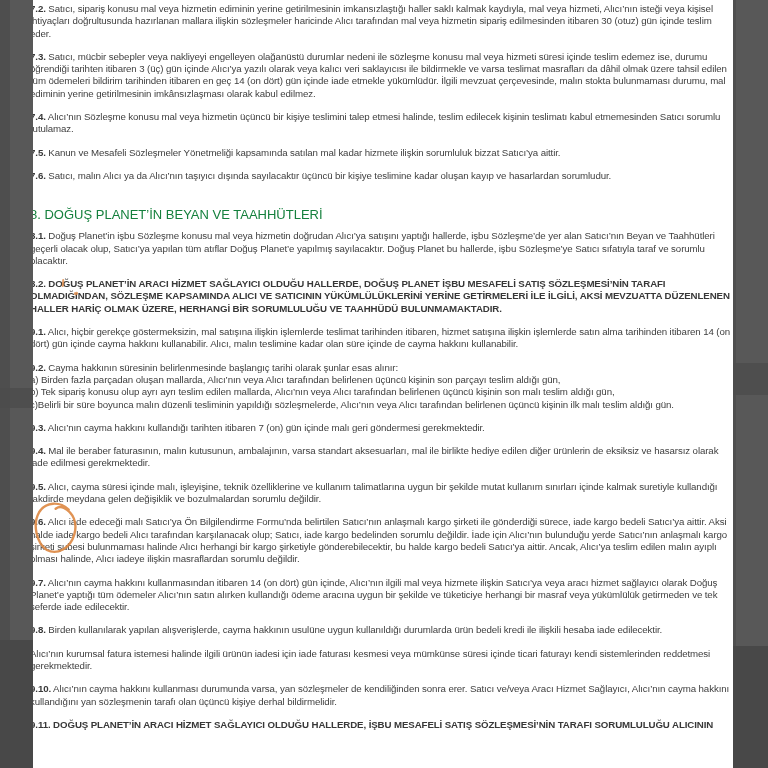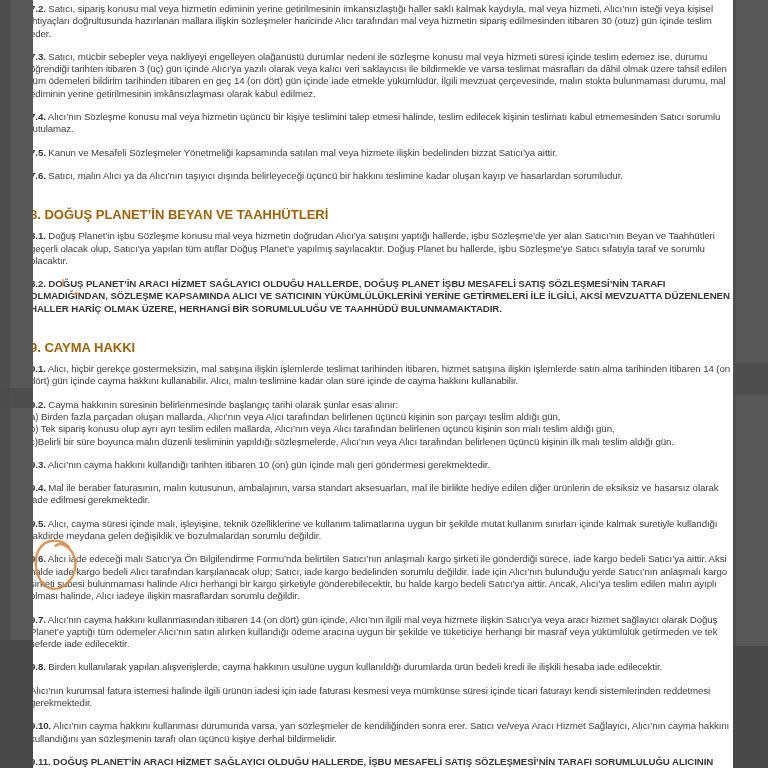--- a/index.html
+++ b/index.html
@@ -9,21 +9,21 @@
   }
   .page { position:absolute; left:0; top:0; width:768px; height:768px; background:#ffffff; }
   .doc {
     position:absolute; left:30px; top:3px; width:704px;
     color:#404040; font-size:9.7px; line-height:12.3px; letter-spacing:-0.1px;
   }
   .clause { margin:0 0 11px 0; position:relative; }
   .clause .num { font-weight:700; color:#393939; }
   .clause.emphasis { font-weight:700; color:#383838; }
   .heading {
-    font-size:13px; font-weight:700; color:#a16207;
+    font-size:13px; font-weight:400; color:#15803d;
     margin:24px 0 7px 0; letter-spacing:0; line-height:17px;
   }
   
   .strip { position:absolute; top:0; height:768px; z-index:10; }
   .strip-left  { left:0; width:33px;  background:linear-gradient(90deg,#4e4e4e 0px,#4e4e4e 10px,#585858 10px); }
   .strip-right { left:733px; width:35px; background:linear-gradient(90deg,#4f4f4f 0px,#4f4f4f 3px,#585858 3px); }
   .band { position:absolute; left:0; width:100%; background:#4c4c4c; opacity:0.85; }
   .band-left  { top:388px; height:20px; }
   .band-right { top:363px; height:32px; }
   .bottom-shade { position:absolute; left:0; bottom:0; width:100%; background:#484848; }
@@ -41,29 +41,28 @@
 </style>
 </head>
 <body>
 
 <div class="screen">
   <div class="page">
     <div class="doc" id="doc">
         <p class="clause"><b class="num">7.2.</b> <span>Satıcı, sipariş konusu mal veya hizmetin ediminin yerine getirilmesinin imkansızlaştığı haller saklı kalmak kaydıyla, mal veya hizmeti, Alıcı’nın isteği veya kişisel ihtiyaçları doğrultusunda hazırlanan mallara ilişkin sözleşmeler haricinde Alıcı tarafından mal veya hizmetin sipariş edilmesinden itibaren 30 (otuz) gün içinde teslim eder.</span></p>
         <p class="clause"><b class="num">7.3.</b> <span>Satıcı, mücbir sebepler veya nakliyeyi engelleyen olağanüstü durumlar nedeni ile sözleşme konusu mal veya hizmeti süresi içinde teslim edemez ise, durumu öğrendiği tarihten itibaren 3 (üç) gün içinde Alıcı’ya yazılı olarak veya kalıcı veri saklayıcısı ile bildirmekle ve varsa teslimat masrafları da dâhil olmak üzere tahsil edilen tüm ödemeleri bildirim tarihinden itibaren en geç 14 (on dört) gün içinde iade etmekle yükümlüdür. İlgili mevzuat çerçevesinde, malın stokta bulunmaması durumu, mal ediminin yerine getirilmesinin imkânsızlaşması olarak kabul edilmez.</span></p>
         <p class="clause"><b class="num">7.4.</b> <span>Alıcı’nın Sözleşme konusu mal veya hizmetin üçüncü bir kişiye teslimini talep etmesi halinde, teslim edilecek kişinin teslimatı kabul etmemesinden Satıcı sorumlu tutulamaz.</span></p>
-        <p class="clause"><b class="num">7.5.</b> <span>Kanun ve Mesafeli Sözleşmeler Yönetmeliği kapsamında satılan mal veya hizmete ilişkin bedelinden bizzat Satıcı’ya aittir.</span></p>
-        <p class="clause"><b class="num">7.6.</b> <span>Satıcı, malın Alıcı ya da Alıcı’nın taşıyıcı dışında belirleyeceği üçüncü bir hakkını teslimine kadar oluşan kayıp ve hasarlardan sorumludur.</span></p>
+        <p class="clause"><b class="num">7.5.</b> <span>Kanun ve Mesafeli Sözleşmeler Yönetmeliği kapsamında satılan mal kadar hizmete ilişkin sorumluluk bizzat Satıcı’ya aittir.</span></p>
+        <p class="clause"><b class="num">7.6.</b> <span>Satıcı, malın Alıcı ya da Alıcı’nın taşıyıcı dışında sayılacaktır üçüncü bir kişiye teslimine kadar oluşan kayıp ve hasarlardan sorumludur.</span></p>
         <h2 class="heading">8. DOĞUŞ PLANET’İN BEYAN VE TAAHHÜTLERİ</h2>
         <p class="clause"><b class="num">8.1.</b> <span>Doğuş Planet’in işbu Sözleşme konusu mal veya hizmetin doğrudan Alıcı’ya satışını yaptığı hallerde, işbu Sözleşme’de yer alan Satıcı’nın Beyan ve Taahhütleri geçerli olacak olup, Satıcı’ya yapılan tüm atıflar Doğuş Planet’e yapılmış sayılacaktır. Doğuş Planet bu hallerde, işbu Sözleşme’ye Satıcı sıfatıyla taraf ve sorumlu olacaktır.</span></p>
         <p class="clause emphasis"><b class="num">8.2.</b> <span>DOĞUŞ PLANET’İN ARACI HİZMET SAĞLAYICI OLDUĞU HALLERDE, DOĞUŞ PLANET İŞBU MESAFELİ SATIŞ SÖZLEŞMESİ’NİN TARAFI OLMADIĞINDAN, SÖZLEŞME KAPSAMINDA ALICI VE SATICININ YÜKÜMLÜLÜKLERİNİ YERİNE GETİRMELERİ İLE İLGİLİ, AKSİ MEVZUATTA DÜZENLENEN HALLER HARİÇ OLMAK ÜZERE, HERHANGİ BİR SORUMLULUĞU VE TAAHHÜDÜ BULUNMAMAKTADIR.</span><span class="pen-mark pen-mark-1"></span><span class="pen-mark pen-mark-2"></span></p>
-        <h2 class="heading">9. CAYMA HAKKI</h2>
         <p class="clause"><b class="num">9.1.</b> <span>Alıcı, hiçbir gerekçe göstermeksizin, mal satışına ilişkin işlemlerde teslimat tarihinden itibaren, hizmet satışına ilişkin işlemlerde satın alma tarihinden itibaren 14 (on dört) gün içinde cayma hakkını kullanabilir. Alıcı, malın teslimine kadar olan süre içinde de cayma hakkını kullanabilir.</span></p>
         <p class="clause"><b class="num">9.2.</b> <span>Cayma hakkının süresinin belirlenmesinde başlangıç tarihi olarak şunlar esas alınır:</span><br><span>a) Birden fazla parçadan oluşan mallarda, Alıcı’nın veya Alıcı tarafından belirlenen üçüncü kişinin son parçayı teslim aldığı gün,</span><br><span>b) Tek sipariş konusu olup ayrı ayrı teslim edilen mallarda, Alıcı’nın veya Alıcı tarafından belirlenen üçüncü kişinin son malı teslim aldığı gün,</span><br><span>c)Belirli bir süre boyunca malın düzenli tesliminin yapıldığı sözleşmelerde, Alıcı’nın veya Alıcı tarafından belirlenen üçüncü kişinin ilk malı teslim aldığı gün.</span></p>
-        <p class="clause"><b class="num">9.3.</b> <span>Alıcı’nın cayma hakkını kullandığı tarihten itibaren 10 (on) gün içinde malı geri göndermesi gerekmektedir.</span></p>
+        <p class="clause"><b class="num">9.3.</b> <span>Alıcı’nın cayma hakkını kullandığı tarihten itibaren 7 (on) gün içinde malı geri göndermesi gerekmektedir.</span></p>
         <p class="clause"><b class="num">9.4.</b> <span>Mal ile beraber faturasının, malın kutusunun, ambalajının, varsa standart aksesuarları, mal ile birlikte hediye edilen diğer ürünlerin de eksiksiz ve hasarsız olarak iade edilmesi gerekmektedir.</span></p>
         <p class="clause"><b class="num">9.5.</b> <span>Alıcı, cayma süresi içinde malı, işleyişine, teknik özelliklerine ve kullanım talimatlarına uygun bir şekilde mutat kullanım sınırları içinde kalmak suretiyle kullandığı takdirde meydana gelen değişiklik ve bozulmalardan sorumlu değildir.</span></p>
         <p class="clause"><b class="num">9.6.</b> <span>Alıcı iade edeceği malı Satıcı’ya Ön Bilgilendirme Formu’nda belirtilen Satıcı’nın anlaşmalı kargo şirketi ile gönderdiği sürece, iade kargo bedeli Satıcı’ya aittir. Aksi halde iade kargo bedeli Alıcı tarafından karşılanacak olup; Satıcı, iade kargo bedelinden sorumlu değildir. İade için Alıcı’nın bulunduğu yerde Satıcı’nın anlaşmalı kargo şirketi şubesi bulunmaması halinde Alıcı herhangi bir kargo şirketiyle gönderebilecektir, bu halde kargo bedeli Satıcı’ya aittir. Ancak, Alıcı’ya teslim edilen malın ayıplı olması halinde, Alıcı iadeye ilişkin masraflardan sorumlu değildir.</span><span class="annotation-circle"><svg width="48" height="54" viewBox="0 0 48 54">
               <path d="M34 7 C24 0 10 2 5 14 C0 27 7 45 18 50 C29 54 41 45 43 31 C45 18 38 9 29 6 C26 5 23 6 21 8" fill="none" stroke="#dd8a45" stroke-width="2.4" stroke-linecap="round" opacity="0.92" transform="rotate(8 24 27)"></path>
             </svg></span></p>
         <p class="clause"><b class="num">9.7.</b> <span>Alıcı’nın cayma hakkını kullanmasından itibaren 14 (on dört) gün içinde, Alıcı’nın ilgili mal veya hizmete ilişkin Satıcı’ya veya aracı hizmet sağlayıcı olarak Doğuş Planet’e yaptığı tüm ödemeler Alıcı’nın satın alırken kullandığı ödeme aracına uygun bir şekilde ve tüketiciye herhangi bir masraf veya yükümlülük getirmeden ve tek seferde iade edilecektir.</span></p>
         <p class="clause"><b class="num">9.8.</b> <span>Birden kullanılarak yapılan alışverişlerde, cayma hakkının usulüne uygun kullanıldığı durumlarda ürün bedeli kredi ile ilişkili hesaba iade edilecektir.</span></p>
         <p class="clause"><span>Alıcı’nın kurumsal fatura istemesi halinde ilgili ürünün iadesi için iade faturası kesmesi veya mümkünse süresi içinde ticari faturayı kendi sistemlerinden reddetmesi gerekmektedir.</span></p>
         <p class="clause"><b class="num">9.10.</b> <span>Alıcı’nın cayma hakkını kullanması durumunda varsa, yan sözleşmeler de kendiliğinden sonra erer. Satıcı ve/veya Aracı Hizmet Sağlayıcı, Alıcı’nın cayma hakkını kullandığını yan sözleşmenin tarafı olan üçüncü kişiye derhal bildirmelidir.</span></p>
         <p class="clause emphasis"><b class="num">9.11.</b> <span>DOĞUŞ PLANET’İN ARACI HİZMET SAĞLAYICI OLDUĞU HALLERDE, İŞBU MESAFELİ SATIŞ SÖZLEŞMESİ’NİN TARAFI SORUMLULUĞU ALICININ</span></p>

